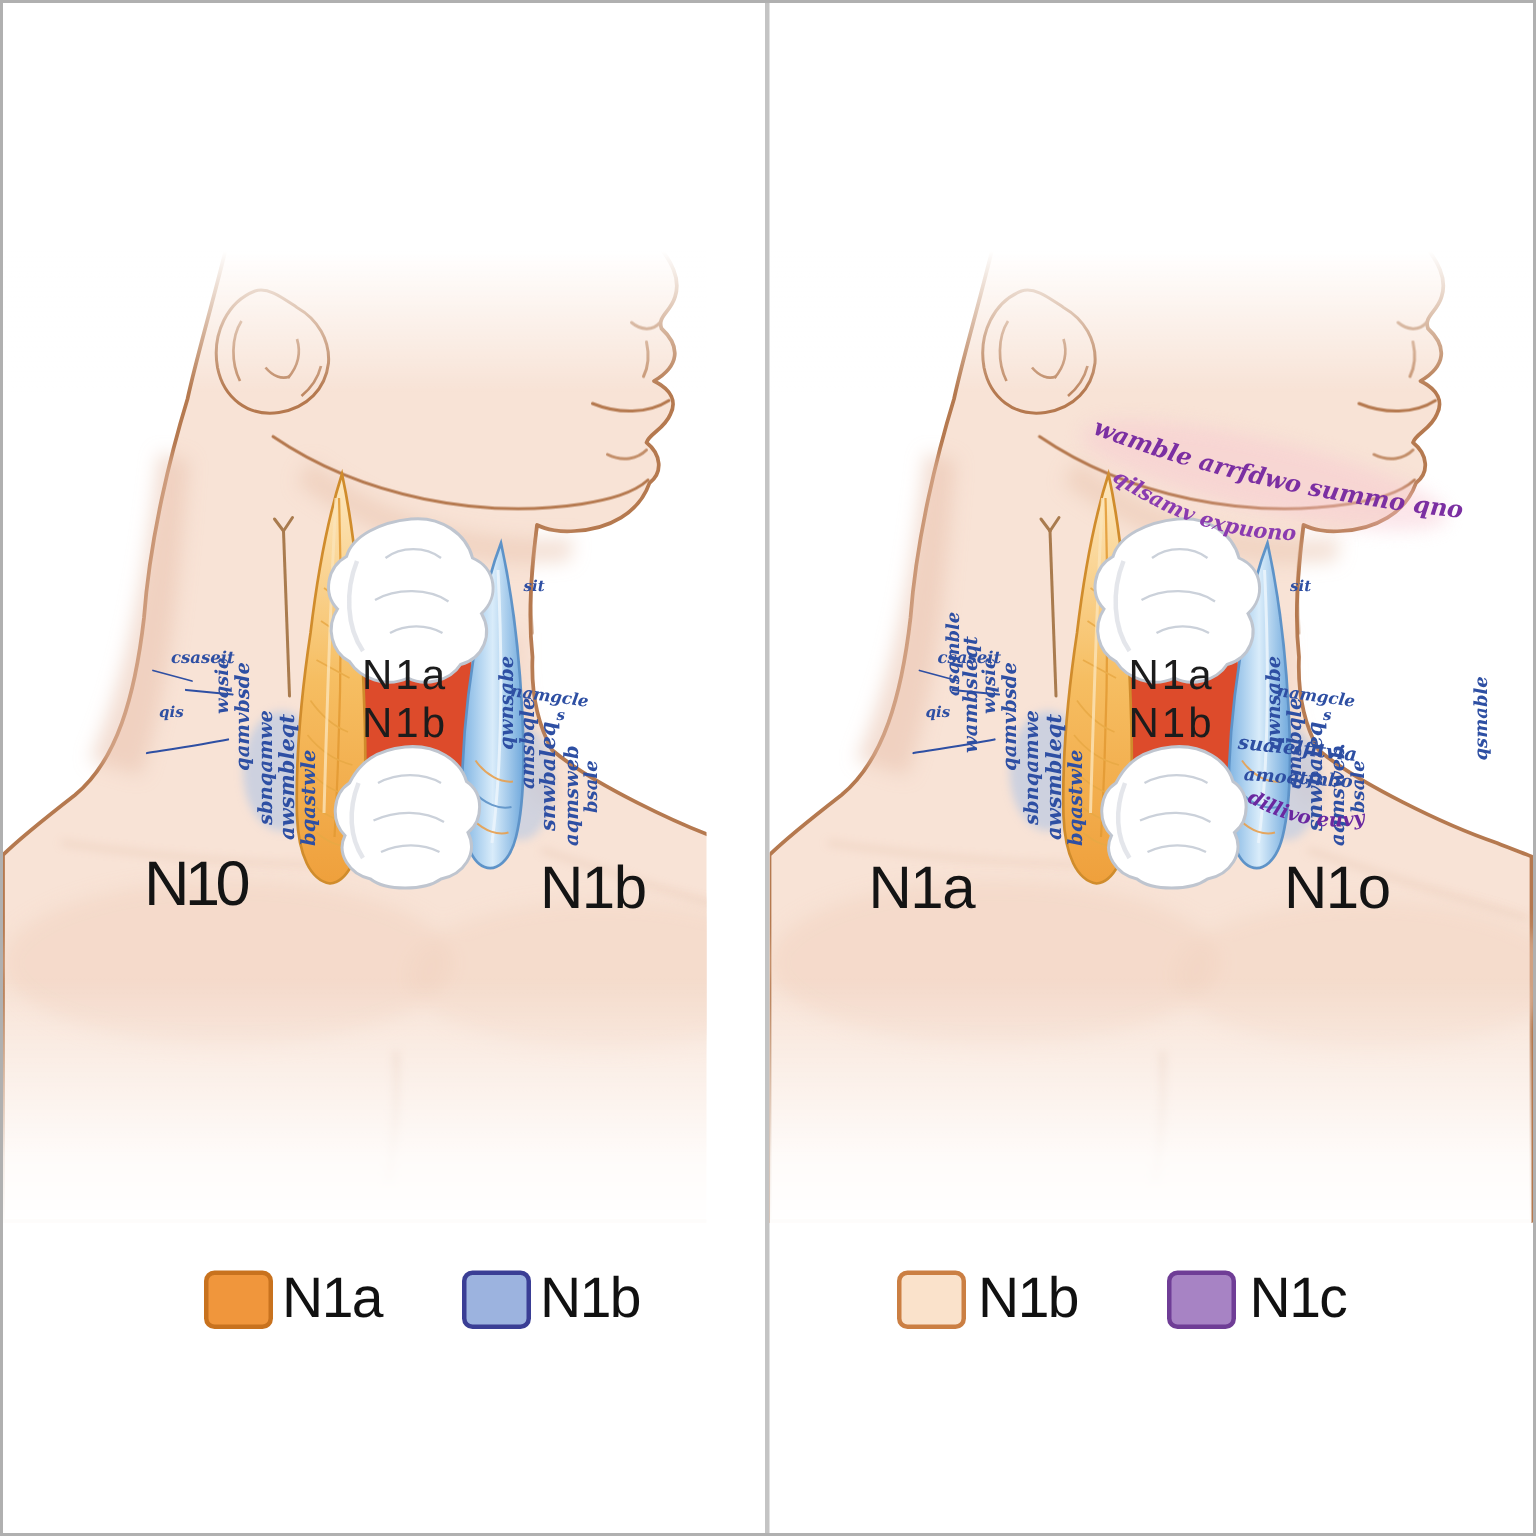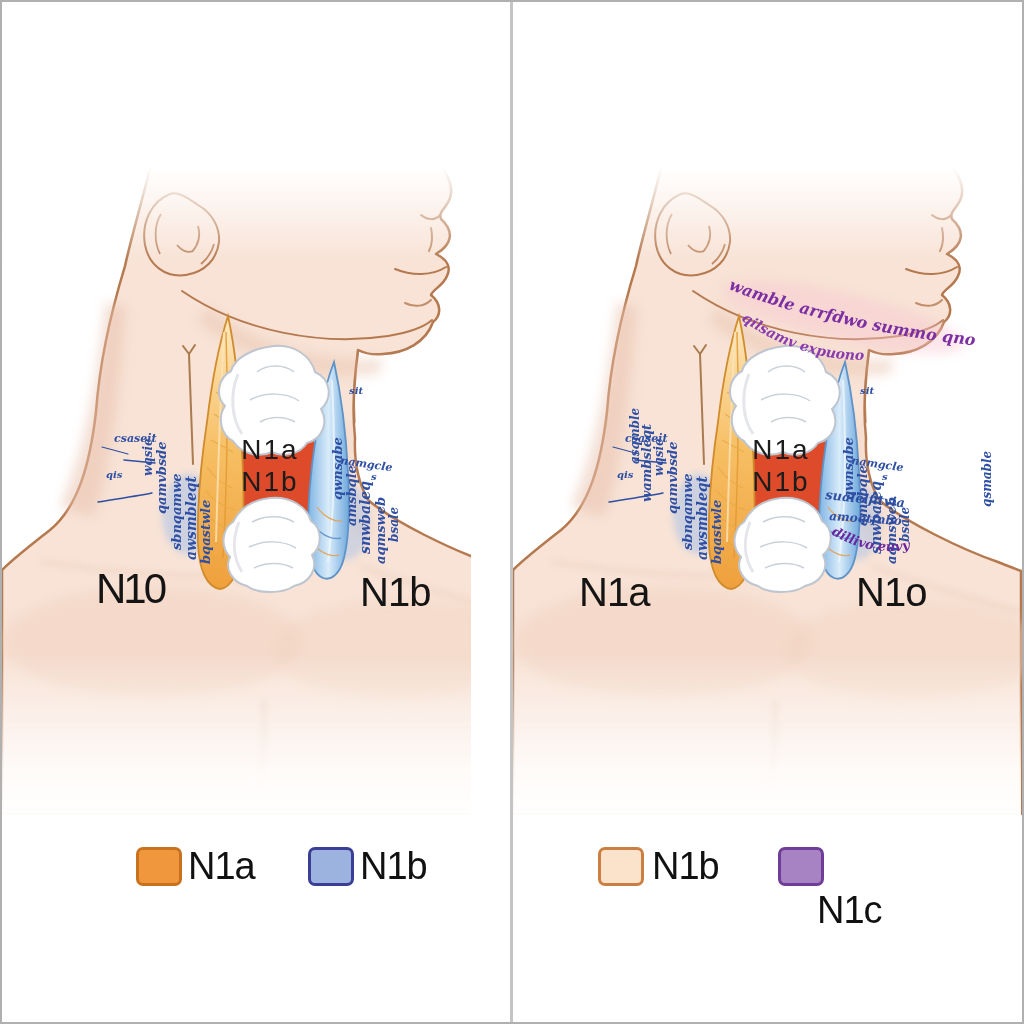--- a/index.html
+++ b/index.html
@@ -239,17 +239,17 @@
       </g>
     </svg>
 
     <div class="biglabel" style="left:66px;top:570px;">N1a</div>
     <div class="biglabel" style="left:343px;top:570px;">N1o</div>
 
     <div>
       <div class="swatch" style="left: 85px; top: 845px; background-color: rgb(250, 226, 203); border-color: rgb(203, 127, 67);"></div>
       <div class="legend-label" style="left:139px;top:845px;">N1b</div>
       <div class="swatch" style="left: 265px; top: 845px; background-color: rgb(167, 131, 196); border-color: rgb(111, 61, 150);"></div>
-      <div class="legend-label" style="left:304px;top:845px;margin-top:44px;">N1c</div>
+      <div class="legend-label" style="left:320px;top:845px;">N1c</div>
     </div>
   </div>
 
 </div>
 
 </body></html>

